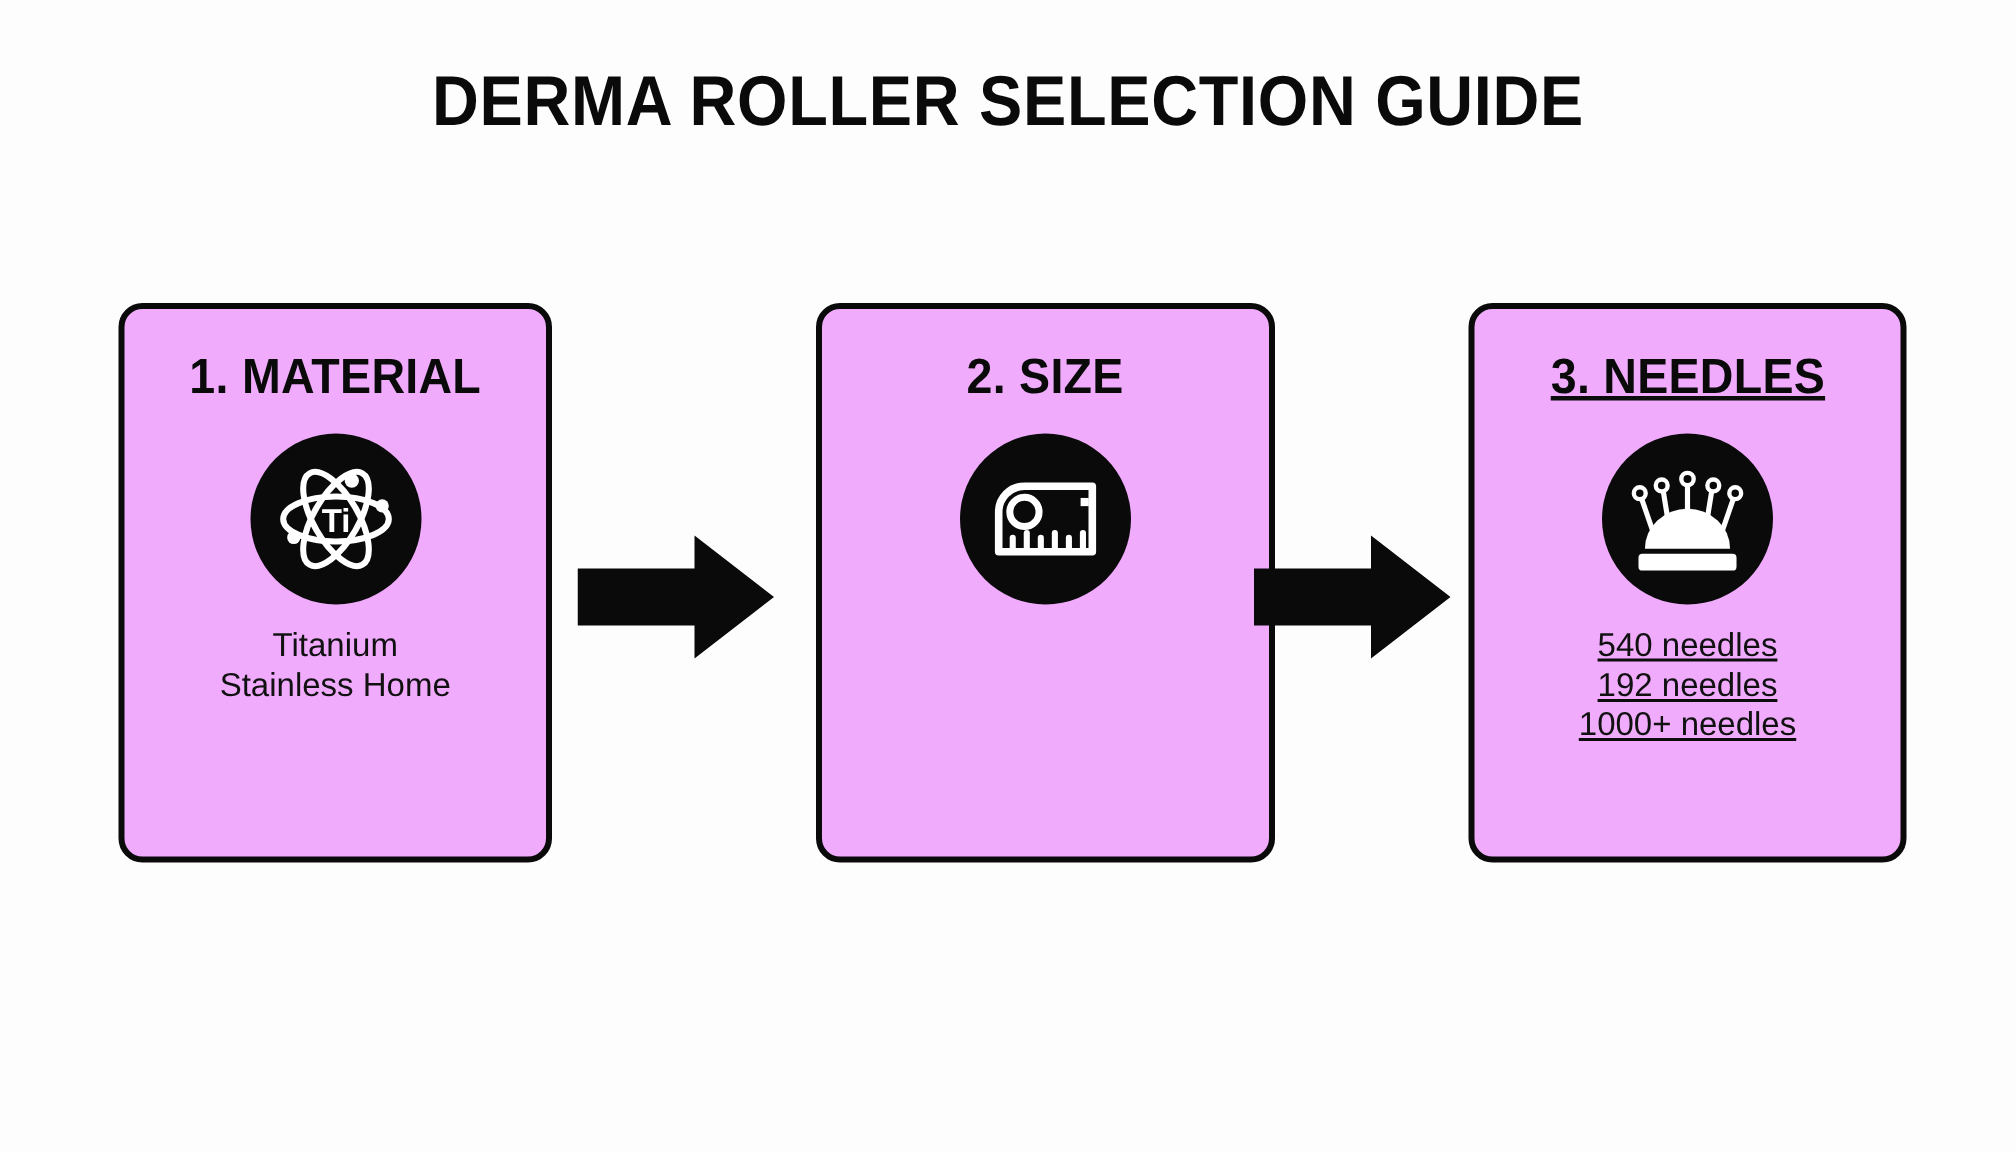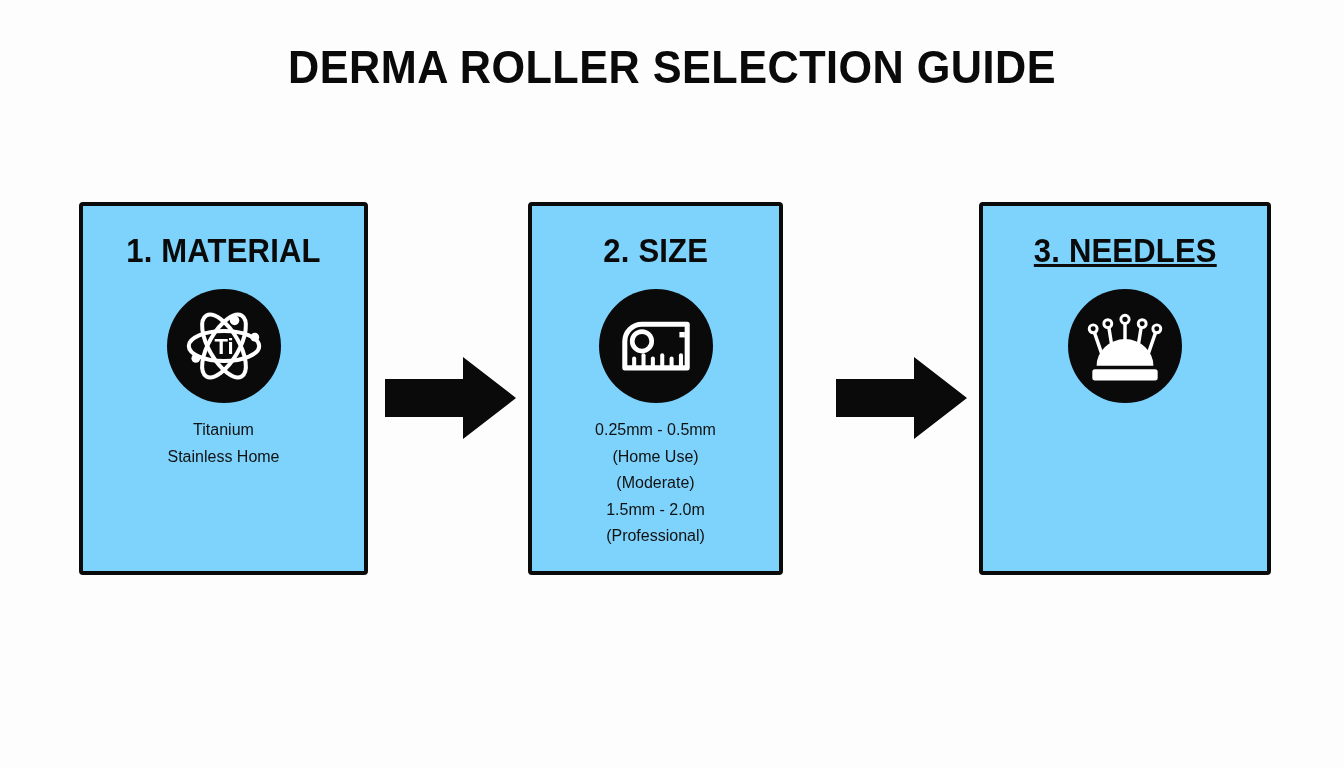--- a/index.html
+++ b/index.html
@@ -49,28 +49,28 @@
     height: 376px;
   }
 
   .card {
     position: absolute;
     top: 0;
     width: 289px;
     height: 373px;
     box-sizing: border-box;
     border: 4px solid #0a0a0a;
-    border-radius: 4px;
-    background: #7dd3fc;
+    border-radius: 16px;
+    background: #f0abfc;
     display: flex;
     flex-direction: column;
     align-items: center;
   }
   .card-1 { left: 79px; }
-  .card-2 { left: 528px; width: 255px; }
+  .card-2 { left: 544px; width: 306px; }
   .card-3 { left: 979px; width: 292px; text-decoration: underline; }
 
   .card-title {
     margin-top: 27px;
     font-family: "Liberation Sans Narrow", "Liberation Sans", sans-serif;
     font-weight: bold;
     font-size: 33px;
     line-height: 36px;
     letter-spacing: 0.2px;
     color: #0a0a0a;
@@ -87,21 +87,21 @@
     display: flex;
     align-items: center;
     justify-content: center;
     flex: 0 0 auto;
   }
   .icon-circle svg { display: block; }
 
   .card-lines {
     margin-top: 14px;
     text-align: center;
-    font-size: 16px;
+    font-size: 22px;
     line-height: 26.5px;
     color: #111;
     font-family: "Liberation Sans", sans-serif;
   }
   .card-lines .line { white-space: nowrap; }
 
   
   .arrow {
     position: absolute;
     top: 153px;
@@ -164,27 +164,20 @@
             <line x1="34" y1="78" x2="34" y2="62"></line>
             <line x1="46" y1="78" x2="46" y2="66"></line>
             <line x1="58" y1="78" x2="58" y2="62"></line>
             <line x1="70" y1="78" x2="70" y2="66"></line>
             <line x1="82" y1="78" x2="82" y2="62"></line>
           </g>
           <rect x="80" y="32" width="7" height="7" fill="#ffffff"></rect>
         </svg>
       </div>
 
-      <div class="card-lines">
-        <div class="line">0.25mm - 0.5mm</div>
-        <div class="line">(Home Use)</div>
-        <div class="line">(Moderate)</div>
-        <div class="line">1.5mm - 2.0m</div>
-        <div class="line">(Professional)</div>
-      </div>
     </div>
 
     <div class="arrow arrow-2">
       <svg width="131" height="86" viewBox="0 0 131 86" aria-hidden="true">
         <path d="M0,24 L78,24 L78,2 L131,43 L78,84 L78,62 L0,62 Z" fill="#0a0a0a"></path>
       </svg>
     </div>
 
     <div class="card card-3">
       <div class="card-title">3. NEEDLES</div>
@@ -206,16 +199,21 @@
             <circle cx="70" cy="24" r="4.6"></circle>
             <circle cx="87" cy="30" r="4.6"></circle>
           </g>
 
           <path d="M17,73 A33,31 0 0 1 83,73 Z" fill="#ffffff"></path>
 
           <rect x="12" y="77" width="76" height="13" rx="3" fill="#ffffff"></rect>
         </svg>
       </div>
 
+      <div class="card-lines">
+        <div class="line">540 needles</div>
+        <div class="line">192 needles</div>
+        <div class="line">1000+ needles</div>
+      </div>
     </div>
 
   </div>
 </div>
 
 </body></html>

